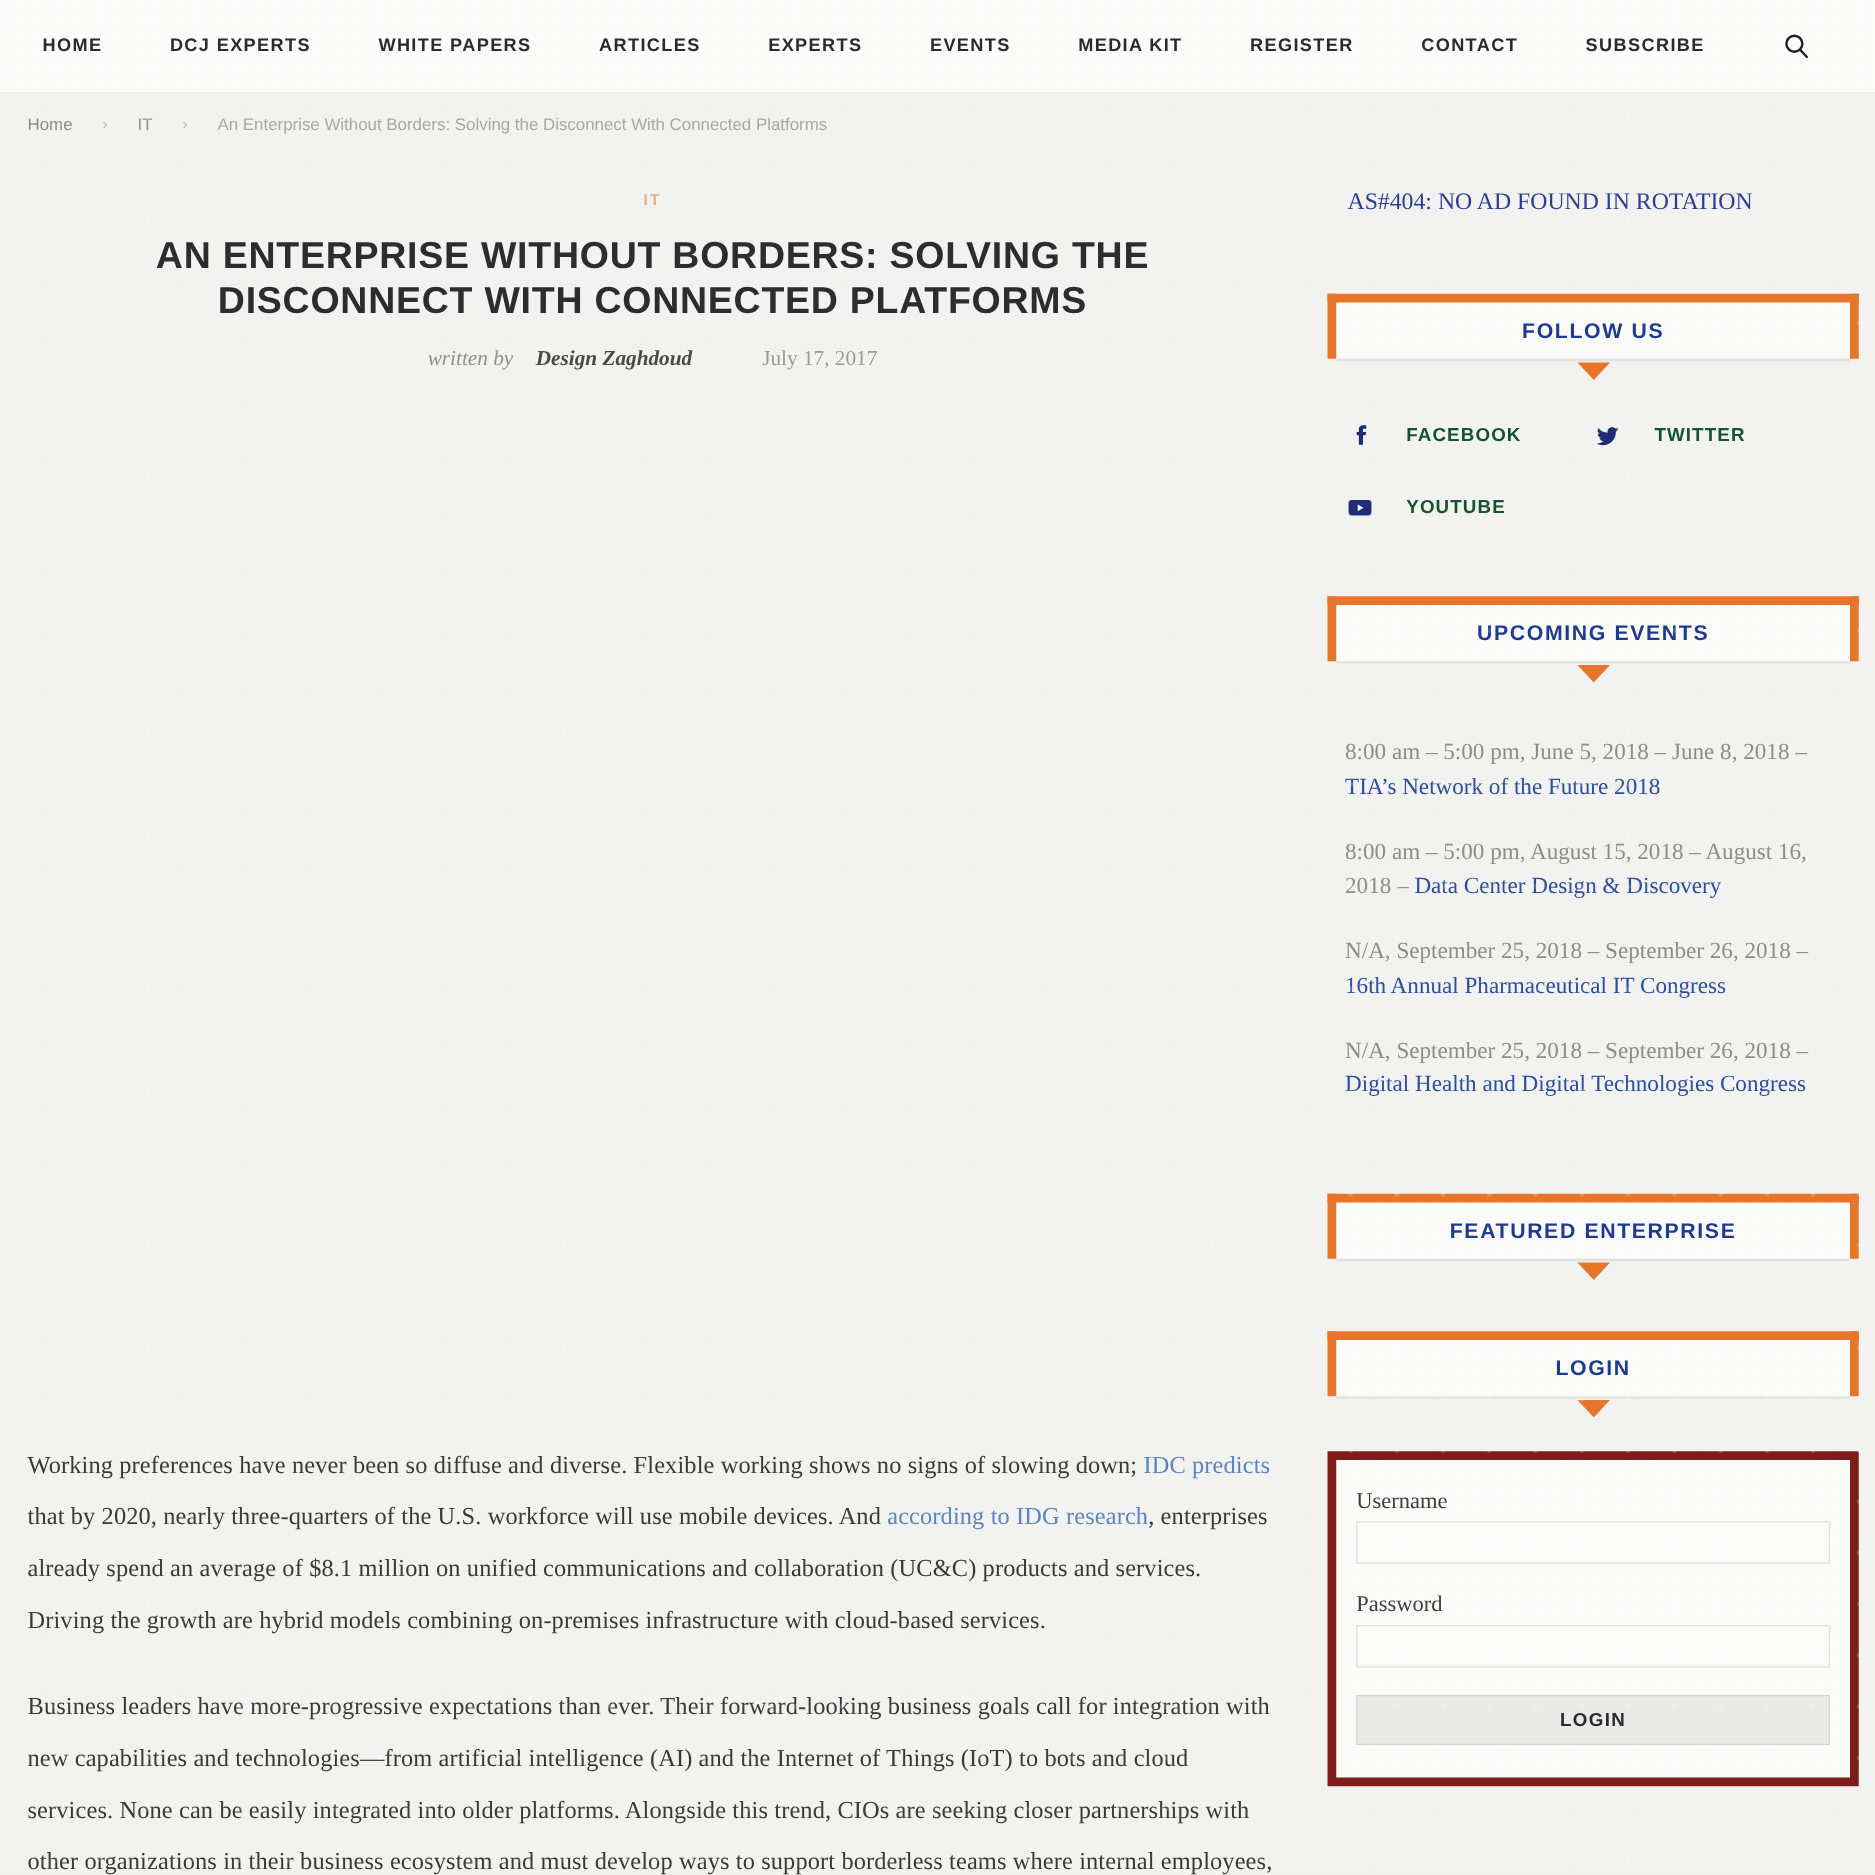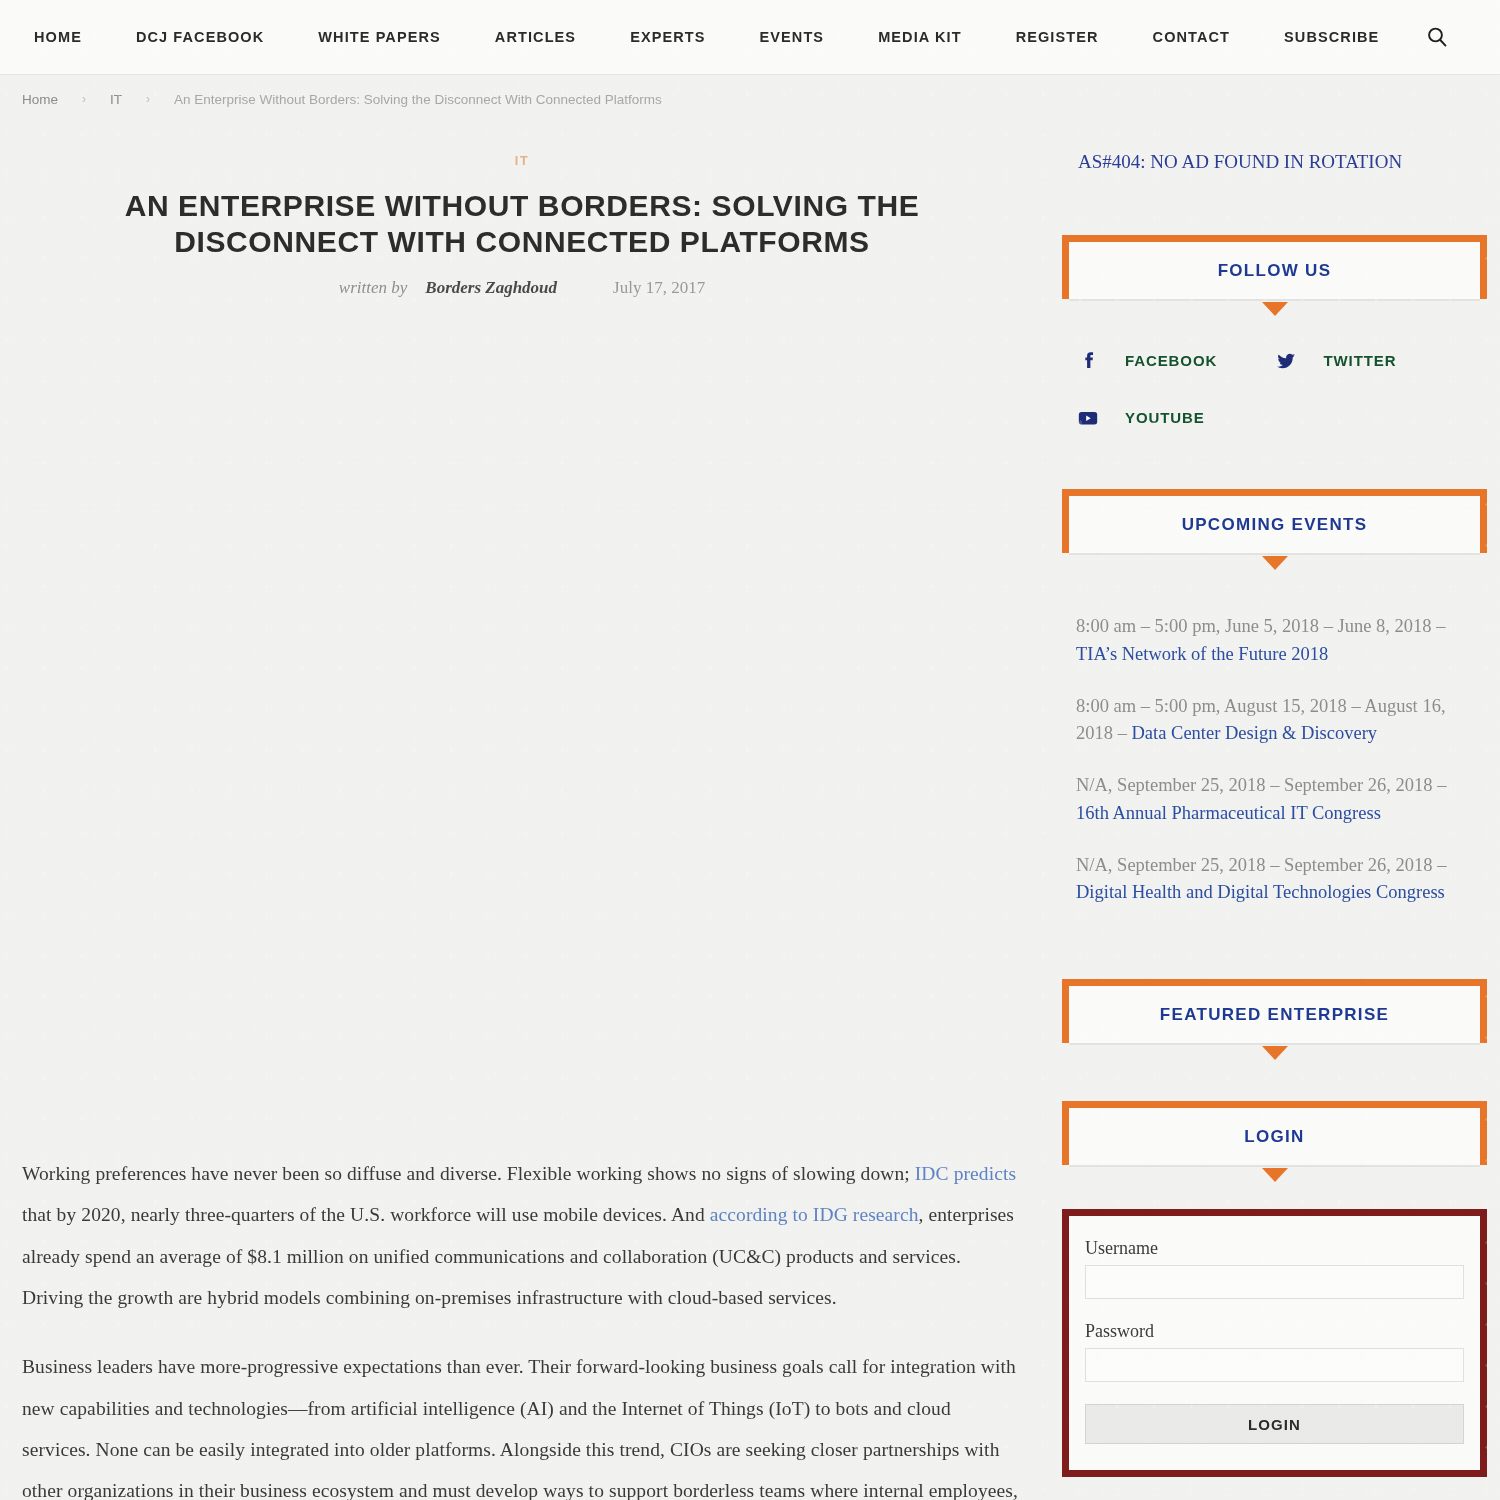--- a/index.html
+++ b/index.html
@@ -156,21 +156,21 @@
     margin: 16px 0 62px 16px;
     cursor: pointer;
   }
 
   .widget { margin-bottom: 44px; }
 
   .widget-head {
     position: relative;
     border: 7px solid #e8762a;
     background: #fbfbfa;
-    height: 64px;
+    height: 52px;
     display: flex;
     align-items: center;
     justify-content: center;
     border-bottom: none;
   }
   .widget-head .inner-line {
     position: absolute;
     left: 0; right: 0; bottom: -2px;
     height: 2px;
     background: #e3e3e1;
@@ -273,21 +273,21 @@
   }
 </style>
 </head>
 <body>
 
 <div class="noise"></div>
 
 <div class="topbar">
   <nav class="nav">
     <span class="nav-item">HOME</span>
-    <span class="nav-item">DCJ FACEBOOK</span>
+    <span class="nav-item">DCJ EXPERTS</span>
     <span class="nav-item">WHITE PAPERS</span>
     <span class="nav-item">ARTICLES</span>
     <span class="nav-item">EXPERTS</span>
     <span class="nav-item">EVENTS</span>
     <span class="nav-item">MEDIA KIT</span>
     <span class="nav-item">REGISTER</span>
     <span class="nav-item">CONTACT</span>
     <span class="nav-item">SUBSCRIBE</span>
   </nav>
   <span class="search-btn">
@@ -307,21 +307,21 @@
 </div>
 
 <div class="wrap">
 
   <main class="content">
     <header class="article-head">
       <div><span class="cat-label">IT</span></div>
       <h1 class="article-title">AN ENTERPRISE WITHOUT BORDERS: SOLVING THE DISCONNECT WITH CONNECTED PLATFORMS</h1>
       <div class="byline">
         <span class="written">written by</span>
-        <span class="author">Borders Zaghdoud</span>
+        <span class="author">Design Zaghdoud</span>
         <span class="date">July 17, 2017</span>
       </div>
     </header>
 
     <div class="article-gap"></div>
 
     <div class="body-text">
       <p id="para-0">Working preferences have never been so diffuse and diverse. Flexible working shows no signs of slowing down; <a>IDC predicts</a> that by 2020, nearly three-quarters of the U.S. workforce will use mobile devices. And <a>according to IDG research</a>, enterprises already spend an average of $8.1 million on unified communications and collaboration (UC&amp;C) products and services. Driving the growth are hybrid models combining on-premises infrastructure with cloud-based services.</p>
       <p id="para-1">Business leaders have more-progressive expectations than ever. Their forward-looking business goals call for integration with new capabilities and technologies—from artificial intelligence (AI) and the Internet of Things (IoT) to bots and cloud services. None can be easily integrated into older platforms. Alongside this trend, CIOs are seeking closer partnerships with other organizations in their business ecosystem and must develop ways to support borderless teams where internal employees, external team members, partners and contractors can work together and collaborate seamlessly, regardless of</p>
     </div>

